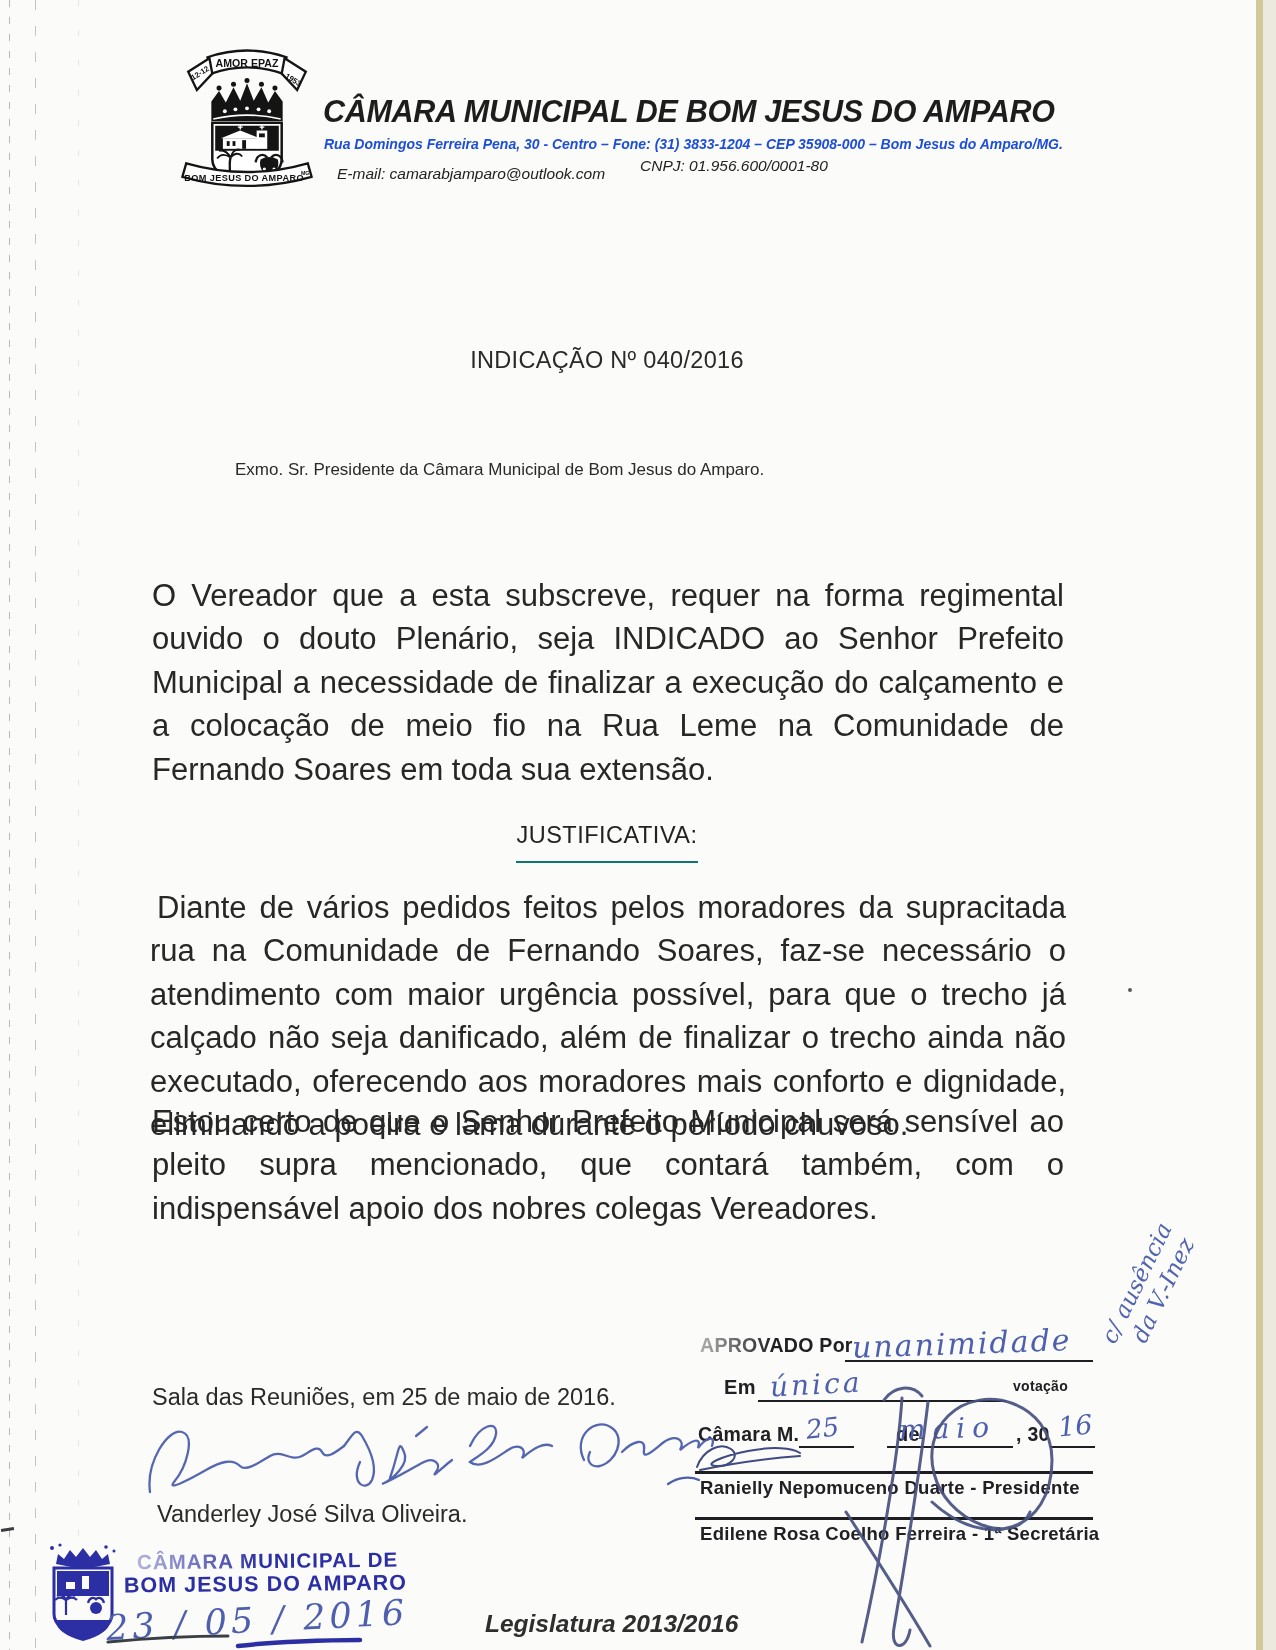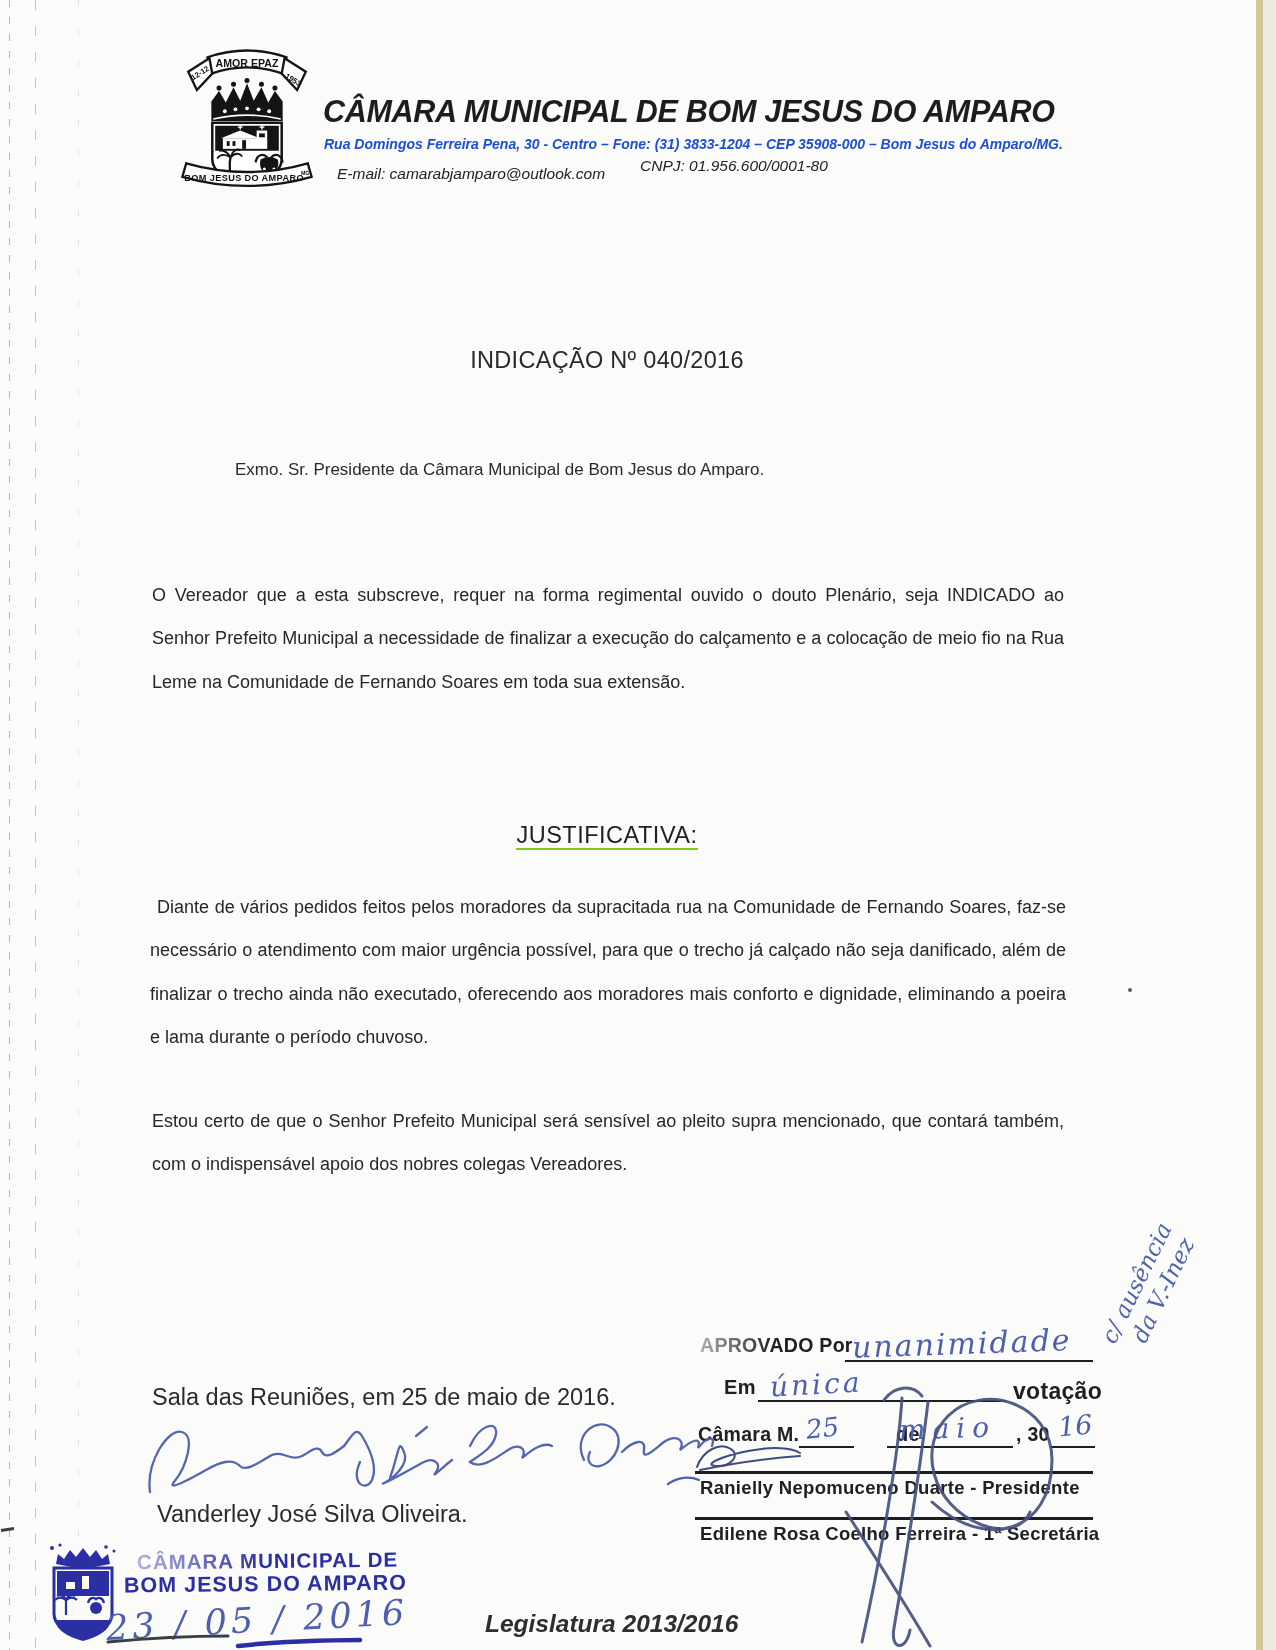--- a/index.html
+++ b/index.html
@@ -21,23 +21,23 @@
   .edge-light{position:absolute;top:0;right:0;width:13px;height:1650px;background:#eceade;}
   .dot-artifact{position:absolute;width:4px;height:4px;border-radius:50%;background:#5a5a5a;}
   .dash-artifact{position:absolute;width:13px;height:3px;background:#3c3c44;transform:rotate(-8deg);}
   
   .org-title{font-size:30.5px;font-weight:700;font-style:italic;letter-spacing:-0.3px;color:#1d1d1d;white-space:nowrap;}
   .org-address{font-size:14px;font-weight:700;font-style:italic;color:#1d4ed8;white-space:nowrap;}
   .org-contact{font-size:15.5px;font-style:italic;color:#222;white-space:nowrap;}
   
   .doc-title{width:910px;text-align:center;font-size:23.5px;letter-spacing:.3px;color:#2a2a2a;}
   .salutation{font-size:17px;color:#2a2a2a;}
-  .para{width:912px;font-size:18px;line-height:43.4px;text-align:justify;color:#272727;margin:0;}
+  .para{width:912px;font-size:31px;line-height:43.4px;text-align:justify;color:#272727;margin:0;}
   .justif{width:910px;text-align:center;font-size:23.5px;color:#222;}
-  .justif span{border-bottom:2px solid #84cc16;padding-bottom:0;letter-spacing:.5px;}
+  .justif span{border-bottom:2px solid #0f766e;padding-bottom:13px;letter-spacing:.5px;}
   .plain{font-size:23.5px;color:#2a2a2a;white-space:nowrap;}
   
   .stamp-print{font-weight:700;color:#202024;white-space:nowrap;letter-spacing:.3px;}
   .fade-left{
     -webkit-mask-image:linear-gradient(90deg, rgba(0,0,0,.35), #000 48%);
             mask-image:linear-gradient(90deg, rgba(0,0,0,.35), #000 48%);
   }
   .sline{position:absolute;height:0;border-top:2.5px solid #1e1e22;}
   .hw{font-family:"DejaVu Serif", serif;font-style:italic;color:#4d5fad;white-space:nowrap;}
   
@@ -145,21 +145,21 @@
   </main>
 
   <section>
     <div class="abs stamp-print fade-left" style="left:700px;top:1334px;font-size:19.5px;">APROVADO Por</div>
     <div class="abs hw" style="left:852px;top:1326px;font-size:30px;letter-spacing:2px;transform:rotate(-2deg);">unanimidade</div>
     <div class="sline" style="left:845px;top:1360px;width:248px;"></div>
 
     <div class="abs stamp-print" style="left:724px;top:1376px;font-size:20px;">Em</div>
     <div class="abs hw" style="left:770px;top:1368px;font-size:28px;letter-spacing:3px;transform:rotate(-3deg);">única</div>
     <div class="sline" style="left:758px;top:1400px;width:248px;"></div>
-    <div class="abs stamp-print" style="left:1013px;top:1378px;font-size:23px;">votação</div>
+    <div class="abs stamp-print" style="left:1013px;top:1378px;font-size:14px;">votação</div>
 
     <div class="abs stamp-print" style="left:698px;top:1423px;font-size:19.5px;">Câmara M.</div>
     <div class="abs hw" style="left:806px;top:1413px;font-size:26px;transform:rotate(-6deg);">25</div>
     <div class="sline" style="left:799px;top:1446px;width:55px;"></div>
     <div class="abs stamp-print" style="left:896px;top:1423px;font-size:20px;">de</div>
     <div class="abs hw" style="left:899px;top:1412px;font-size:28px;letter-spacing:7px;transform:rotate(-2deg);">maio</div>
     <div class="sline" style="left:887px;top:1446px;width:126px;"></div>
     <div class="abs stamp-print" style="left:1016px;top:1423px;font-size:19.5px;">, 30</div>
     <div class="abs hw" style="left:1058px;top:1410px;font-size:27px;transform:rotate(-5deg);">16</div>
     <div class="sline" style="left:1050px;top:1446px;width:45px;"></div>

